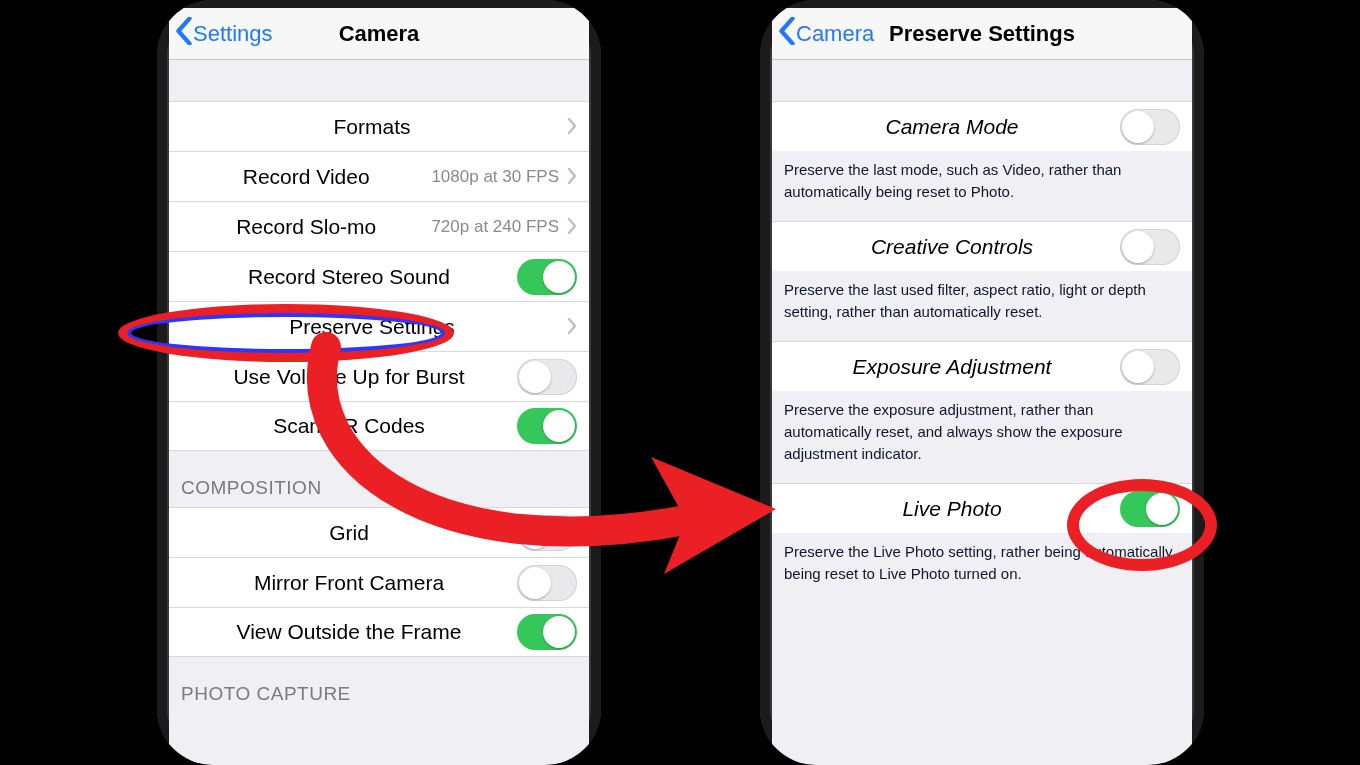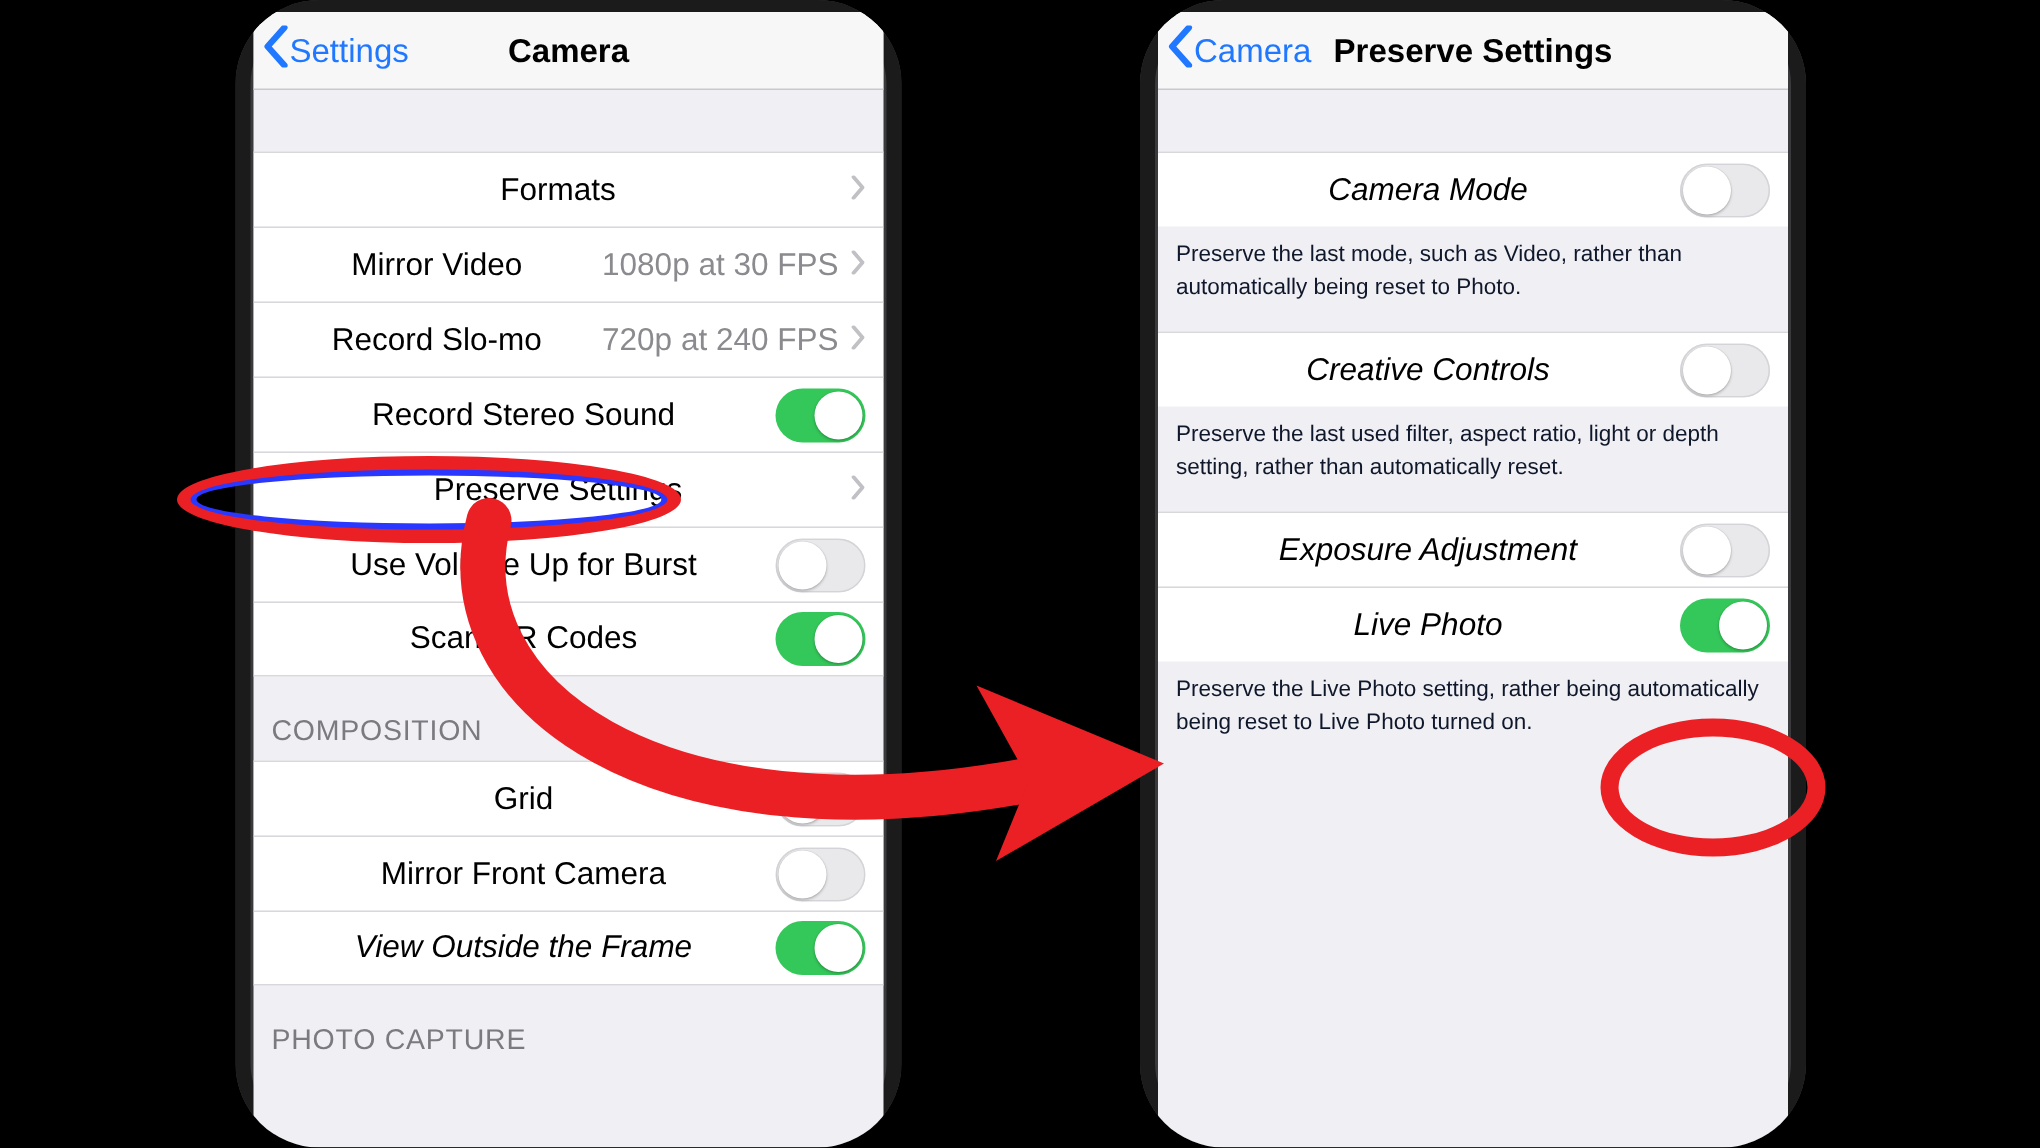--- a/index.html
+++ b/index.html
@@ -81,21 +81,21 @@
     border-top: 1px solid #d8d8dc;
     display: flex;
     align-items: center;
     padding: 0 12px;
     font-size: 21px;
     position: relative;
     text-align: center;
   }
   .row:last-child { border-bottom: 1px solid #d8d8dc; }
   .row .label { flex: 1; white-space: nowrap; overflow: hidden; }
-  .row .value { color: #8b8b8f; font-size: 21px; margin-right: 4px; }
+  .row .value { color: #8b8b8f; font-size: 17px; margin-right: 4px; }
   .chev svg { width: 10px; height: 16px; }
   .chev { color: #c0c0c5; margin-left: 4px; }
 
   .footer-note {
     padding: 8px 12px 18px;
     font-size: 15px;
     line-height: 22px;
     color: #0f172a;
     background: #efeff4;
   }
@@ -173,21 +173,21 @@
       <div class="row">
         <span class="label">Formats</span>
         <span class="chev">
           <svg viewBox="0 0 10 16">
               <path d="M2 1 L8 8 L2 15" fill="none" stroke="#c0c0c5" stroke-width="2.5" stroke-linecap="round" stroke-linejoin="round"></path>
             </svg>
         </span>
       </div>
 
       <div class="row">
-        <span class="label">Mirror Video</span>
+        <span class="label">Record Video</span>
         <span class="value">1080p at 30 FPS</span>
         <span class="chev">
           <svg viewBox="0 0 10 16">
               <path d="M2 1 L8 8 L2 15" fill="none" stroke="#c0c0c5" stroke-width="2.5" stroke-linecap="round" stroke-linejoin="round"></path>
             </svg>
         </span>
       </div>
 
       <div class="row">
         <span class="label">Record Slo-mo</span>
@@ -236,21 +236,21 @@
         <span class="toggle off">
             <span class="knob"></span>
           </span>
       </div>
       <div class="row">
         <span class="label">Mirror Front Camera</span>
         <span class="toggle off">
             <span class="knob"></span>
           </span>
       </div>
-      <div class="row" style="border-bottom:1px solid #d8d8dc;font-style:italic;">
+      <div class="row" style="border-bottom:1px solid #d8d8dc;">
         <span class="label">View Outside the Frame</span>
         <span class="toggle on">
             <span class="knob"></span>
           </span>
       </div>
 
       <div class="group-header">PHOTO CAPTURE</div>
 
     </div>
   </div>
@@ -287,20 +287,21 @@
           </span>
       </div>
       <div class="footer-note">Preserve the last used filter, aspect ratio, light or depth setting, rather than automatically reset.</div>
 
       <div class="row">
         <span class="label">Exposure Adjustment</span>
         <span class="toggle off">
             <span class="knob"></span>
           </span>
       </div>
+      <div class="footer-note">Preserve the exposure adjustment, rather than automatically reset, and always show the exposure adjustment indicator.</div>
 
       <div class="row">
         <span class="label">Live Photo</span>
         <span class="toggle on">
             <span class="knob"></span>
           </span>
       </div>
       <div class="footer-note">Preserve the Live Photo setting, rather being automatically being reset to Live Photo turned on.</div>
 
     </div>

